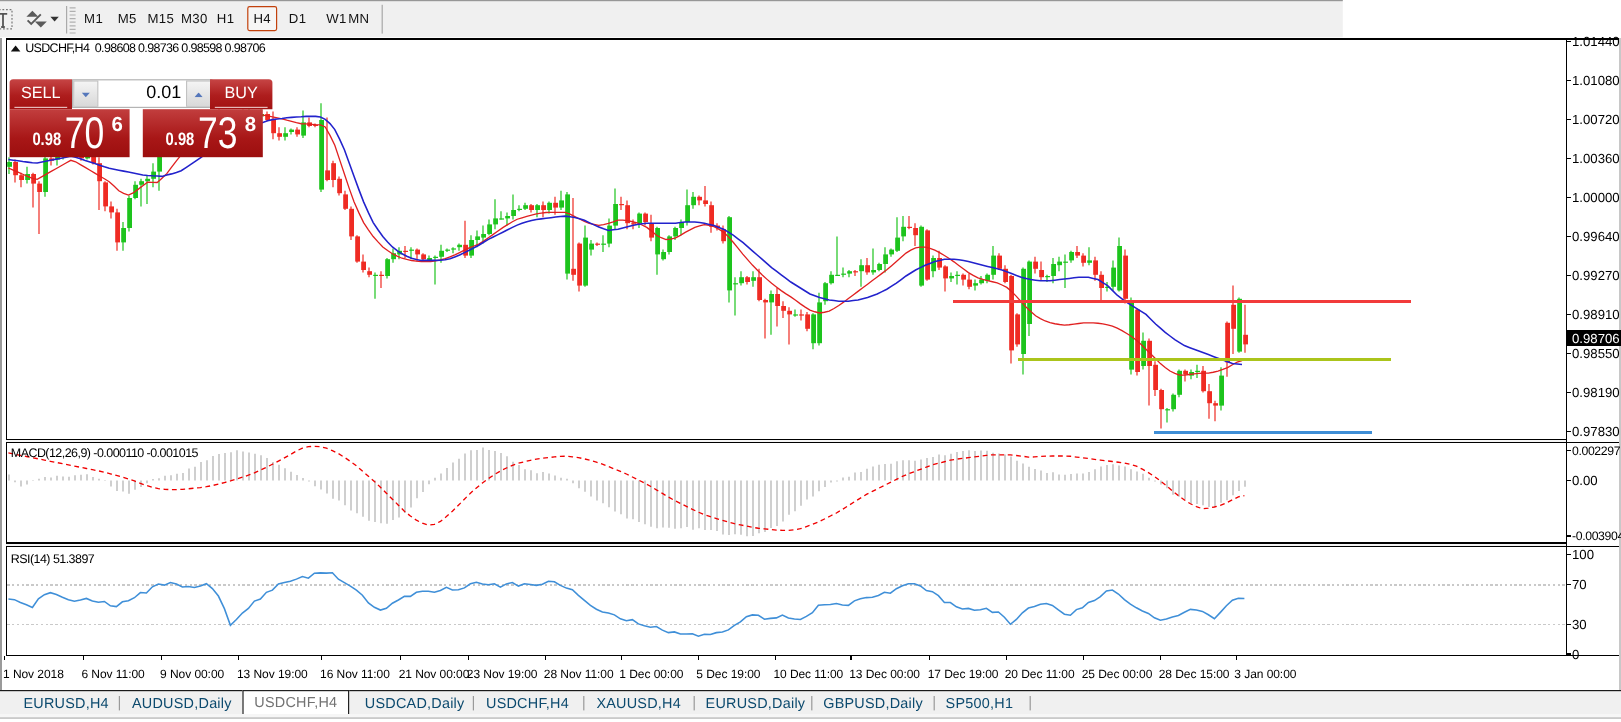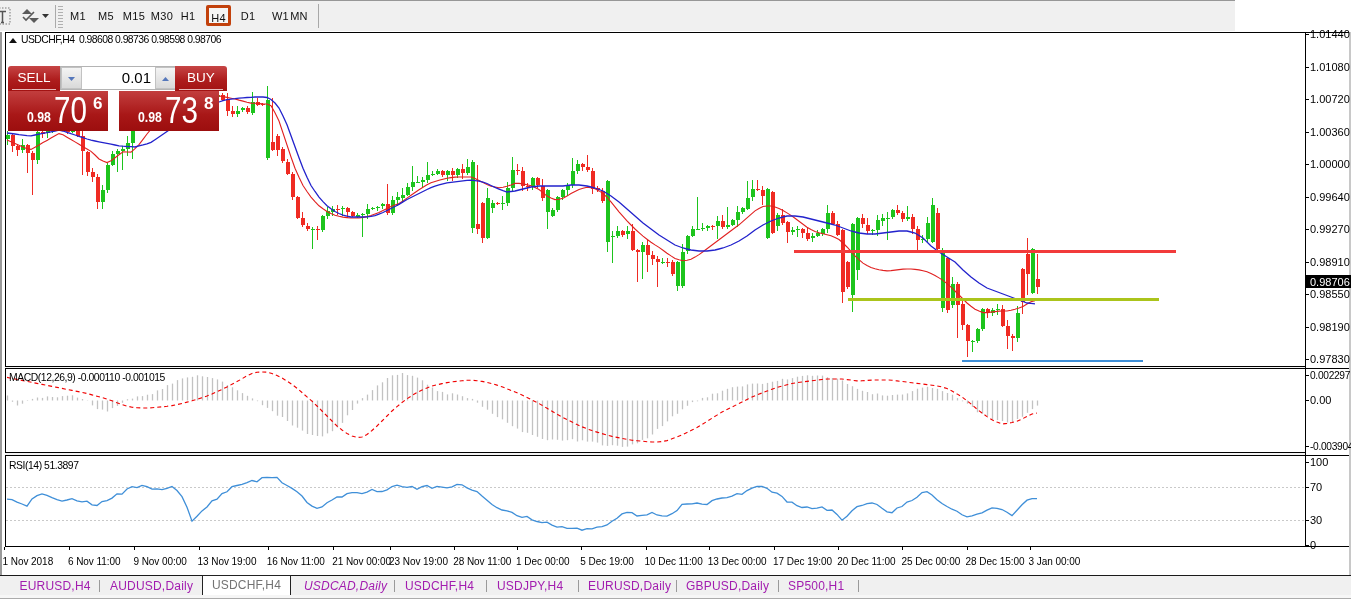--- a/index.html
+++ b/index.html
@@ -1,20 +1,20 @@
 <!DOCTYPE html>
 <html><head><meta charset="utf-8"><style>
 * { margin:0; padding:0; box-sizing:border-box; }
 html,body { width:1351px; height:602px; overflow:hidden; background:#fff;
   font-family:"Liberation Sans",sans-serif; position:relative; }
-#toolbar { position:absolute; left:0; top:0; width:1235px; height:31px;
+#toolbar { position:absolute; left:0; top:0; width:1119px; height:31px;
   background:#f0f0f0; border-top:1px solid #979797; }
 .tfbtn { position:absolute; top:4px; height:22px; line-height:22px; text-align:center;
   font-size:11px; letter-spacing:0.3px; color:#111; }
-#tf-sel { border:3px solid #c2410c; background:#f6f6f5; border-radius:2px; height:21px !important; line-height:20px !important; }
+#tf-sel { border:1px solid #c2410c; background:#f6f6f5; border-radius:2px; height:21px !important; line-height:20px !important; }
 .vsep { position:absolute; top:3px; height:24px; width:1px; background:#a8a8a8; }
 #chartsvg { position:absolute; left:0; top:0; }
 .ax { font-size:11px; fill:#000; font-family:"Liberation Sans",sans-serif; }
 .axs { font-size:10.2px; letter-spacing:-0.3px; fill:#000; font-family:"Liberation Sans",sans-serif; }
 .dx { font-size:10px; letter-spacing:-0.05px; fill:#000; font-family:"Liberation Sans",sans-serif; }
 .lbl { font-size:10.4px; letter-spacing:-0.45px; fill:#000; font-family:"Liberation Sans",sans-serif; }
 #panel { position:absolute; left:8px; top:66px; width:219px; height:65px; }
 #sellbtn,#buybtn { position:absolute; top:0; width:52px; height:25px;
   background:linear-gradient(#c64545,#ae1d1d 55%,#a21212); color:#fff;
   font-size:13.5px; text-align:center; line-height:23px; }
@@ -32,21 +32,21 @@
 .pricebox { position:absolute; top:25px; width:100px; height:40px;
   background:linear-gradient(#c23e3e,#a81717 60%,#9c0e0e); color:#fff; }
 .p-small { position:absolute; bottom:6px; left:19px; font-size:15px; font-weight:bold;
   transform:scaleX(0.82); transform-origin:left bottom; }
 .p-big { position:absolute; bottom:-1px; left:46px; font-size:37px;
   transform:scaleX(0.80); transform-origin:left bottom; }
 .p-sup { position:absolute; top:3px; left:85px; font-size:17px; font-weight:bold; }
 #tabbar { position:absolute; left:0; top:575px; width:1351px; height:20px;
   background:#f0f0f0; border-top:1px solid #1a1a1a; }
 .tab { position:absolute; top:1px; height:18px; line-height:18px; font-size:12px;
-  letter-spacing:0.2px; color:#a21caf; }
+  letter-spacing:0.2px; color:#0c4a6e; }
 .tab.act { background:#fff; border:1px solid #222; color:#737373; height:32px; top:-1px;
   text-align:center; line-height:18px; }
 .tsep { position:absolute; top:4px; width:1px; height:12px; background:#9a9a9a; }
 #tabline { position:absolute; left:0; top:595px; width:1351px; height:7px; background:#f6f6f6; border-bottom:3px solid #fff; box-shadow:inset 0 -1px 0 #ababab; }
 </style></head>
 <body>
 <div id="toolbar">
   <svg width="330" height="31" style="position:absolute;left:0;top:0">
     <rect x="-4" y="7" width="14" height="16" fill="none" stroke="#777" stroke-width="1" stroke-dasharray="1.5,1.5"></rect>
     <path d="M-3 10.5h9M2.5 10v11.5M1 21.5h3" stroke="#555" stroke-width="1.5" fill="none"></path>
@@ -830,23 +830,23 @@
   <div class="pricebox" style="left:111px;">
     <span class="p-small">0.98</span>
     <span class="p-big">73</span>
     <span class="p-sup">8</span>
   </div>
 </div>
 <div id="tabbar">
     <div class="tab" style="left:19.5px;">EURUSD,H4</div>
     <div class="tab" style="left:110px;">AUDUSD,Daily</div>
     <div class="tab act" style="left:202px;width:89px;">USDCHF,H4</div>
-    <div class="tab" style="left:304px;font-style:italic;">USDCAD,Daily</div>
+    <div class="tab" style="left:304px;">USDCAD,Daily</div>
     <div class="tab" style="left:405px;">USDCHF,H4</div>
-    <div class="tab" style="left:497px;">USDJPY,H4</div>
+    <div class="tab" style="left:497px;">XAUUSD,H4</div>
     <div class="tab" style="left:588px;">EURUSD,Daily</div>
     <div class="tab" style="left:686px;text-align:right;">GBPUSD,Daily</div>
     <div class="tab" style="left:788px;">SP500,H1</div>
     <div class="tsep" style="left:98.5px;"></div>
     <div class="tsep" style="left:394px;"></div>
     <div class="tsep" style="left:486px;"></div>
     <div class="tsep" style="left:577.5px;"></div>
     <div class="tsep" style="left:676px;"></div>
     <div class="tsep" style="left:777.5px;"></div>
     <div class="tsep" style="left:858px;"></div>

